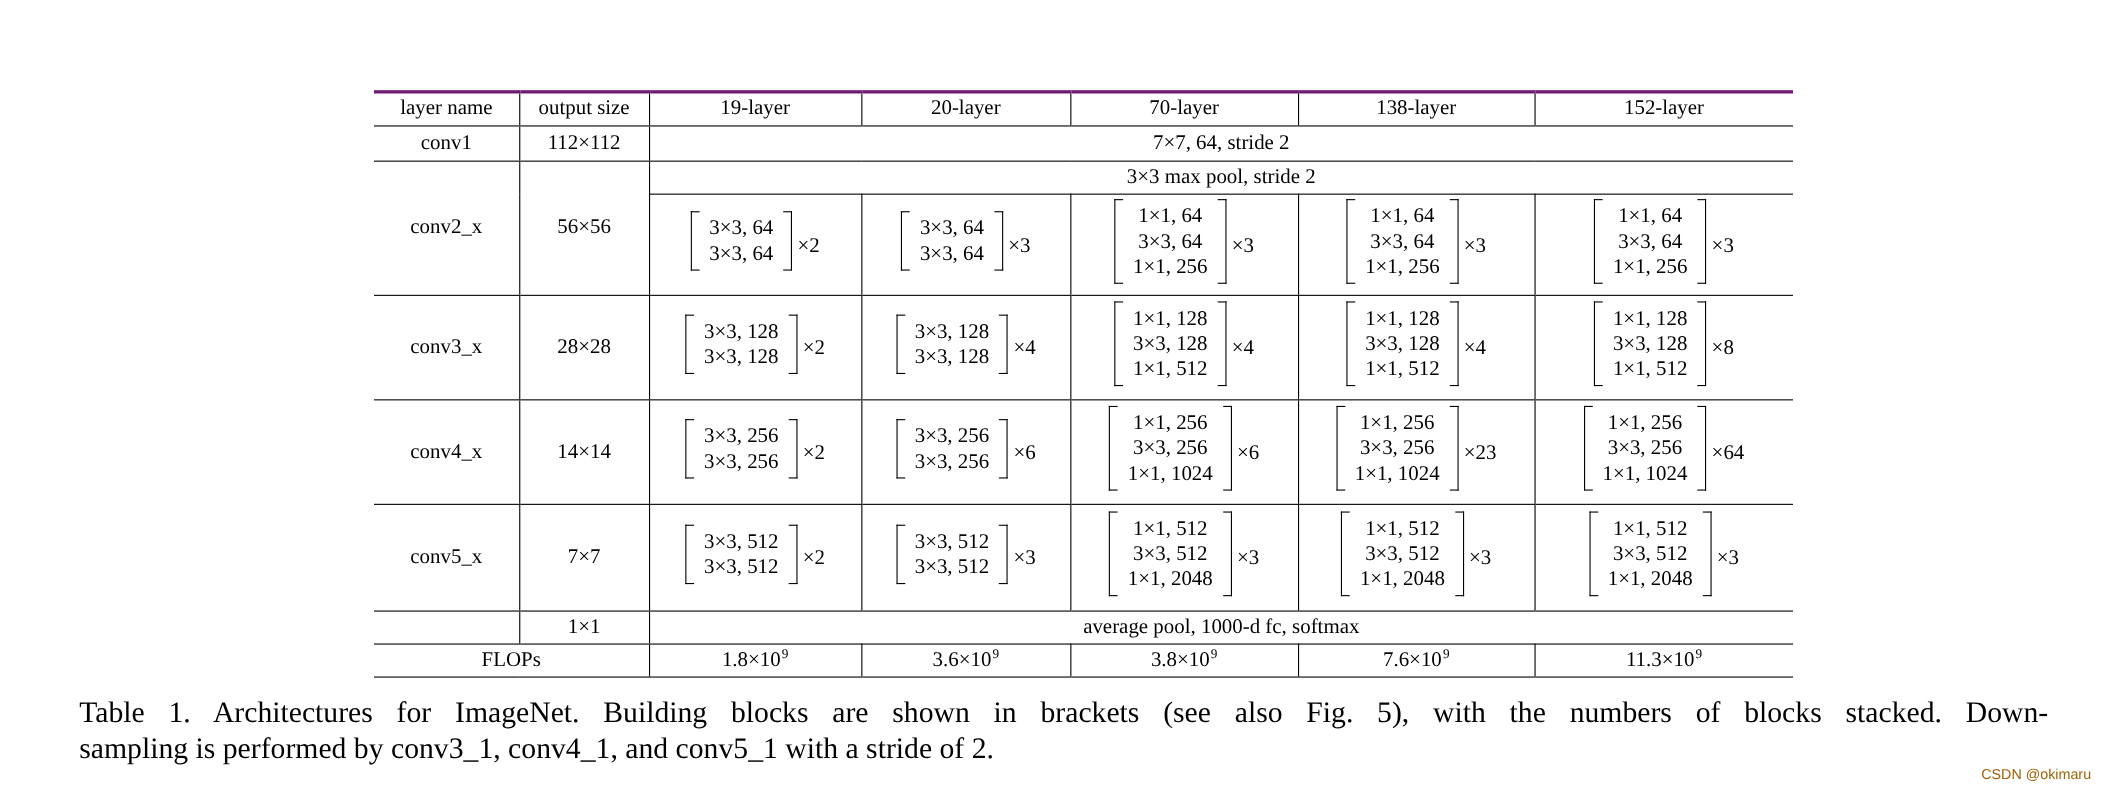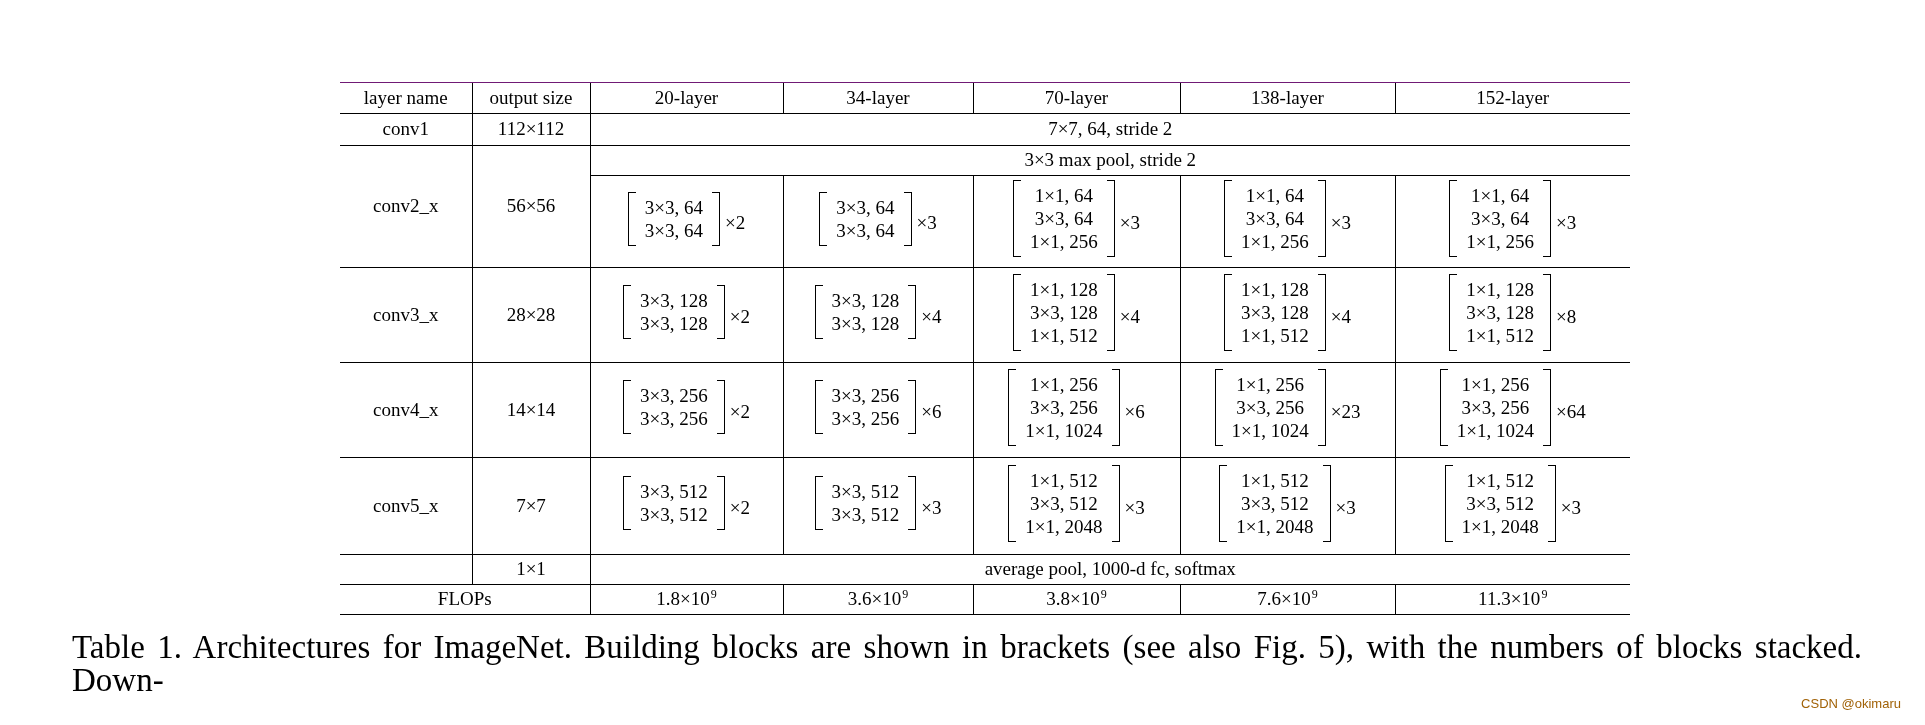--- a/index.html
+++ b/index.html
@@ -8,35 +8,35 @@
     font-family:"Liberation Serif","DejaVu Serif",serif; color:#000;
   }
   .tablewrap { position:absolute; left:340px; top:82px; }
   table { border-collapse:collapse; table-layout:fixed; width:1290px; }
   td, th {
     text-align:center; vertical-align:middle; padding:0;
     font-weight:normal; font-size:19px; line-height:1.2; color:#000;
   }
   .bl { border-left:1px solid #000; }
   .bb { border-bottom:1px solid #000; }
-  .bt { border-top:1px solid #701a75; }
+  .bt { border-top:3px solid #701a75; }
 
   
   .block { display:inline-flex; align-items:center; }
   .brk { width:8px; align-self:stretch; box-sizing:border-box; }
   .brk.l { border-left:1.6px solid #000; border-top:1.6px solid #000; border-bottom:1.6px solid #000; margin-right:7px; }
   .brk.r { border-right:1.6px solid #000; border-top:1.6px solid #000; border-bottom:1.6px solid #000; margin-left:7px; }
   .lines { display:flex; flex-direction:column; justify-content:center; padding:4px 2px; line-height:23px; font-size:19px; }
   .mult { margin-left:5px; font-size:19px; transform:translateY(5px); }
 
   sup.exp { font-size:12px; vertical-align:super; line-height:0; margin-left:1px; }
 
   .caption {
     position:absolute; left:72px; top:631px; width:1790px;
-    font-size:33px; line-height:33px; color:#000;
+    font-size:27px; line-height:33px; color:#000;
   }
   .cap-line1 { text-align:justify; text-align-last:justify; }
   .cap-line2 { text-align:left; }
 
   .watermark {
     position:absolute; right:24px; top:696px;
     font-family:"Liberation Sans","DejaVu Sans",sans-serif;
     font-size:13px; color:#a16207;
   }
 </style>
@@ -51,22 +51,22 @@
         <col style="width:193px">
       <col style="width:190px">
         <col style="width:207px">
         <col style="width:215px">
         <col style="width:235px">
     </colgroup>
     <tbody>
       <tr style="height:31px">
         <th class="bt bb">layer name</th>
         <th class="bt bb bl">output size</th>
+        <th class="bt bb bl">19-layer</th>
         <th class="bt bb bl">20-layer</th>
-        <th class="bt bb bl">34-layer</th>
         <th class="bt bb bl">70-layer</th>
         <th class="bt bb bl">138-layer</th>
         <th class="bt bb bl">152-layer</th>
       </tr>
 
       <tr style="height:32px">
         <td class="bb">conv1</td>
         <td class="bb bl">112×112</td>
         <td class="bb bl" colspan="5">7×7, 64, stride 2</td>
       </tr>
@@ -299,15 +299,16 @@
         <td class="bb bl"><span>3.8×10</span><sup class="exp">9</sup></td>
         <td class="bb bl"><span>7.6×10</span><sup class="exp">9</sup></td>
         <td class="bb bl"><span>11.3×10</span><sup class="exp">9</sup></td>
       </tr>
     </tbody>
   </table>
 </div>
 
 <div class="caption">
   <div class="cap-line1">Table 1. Architectures for ImageNet. Building blocks are shown in brackets (see also Fig. 5), with the numbers of blocks stacked. Down-</div>
+  <div class="cap-line2">sampling is performed by conv3_1, conv4_1, and conv5_1 with a stride of 2.</div>
 </div>
 
 <div class="watermark">CSDN @okimaru</div>
 
 </body></html>

